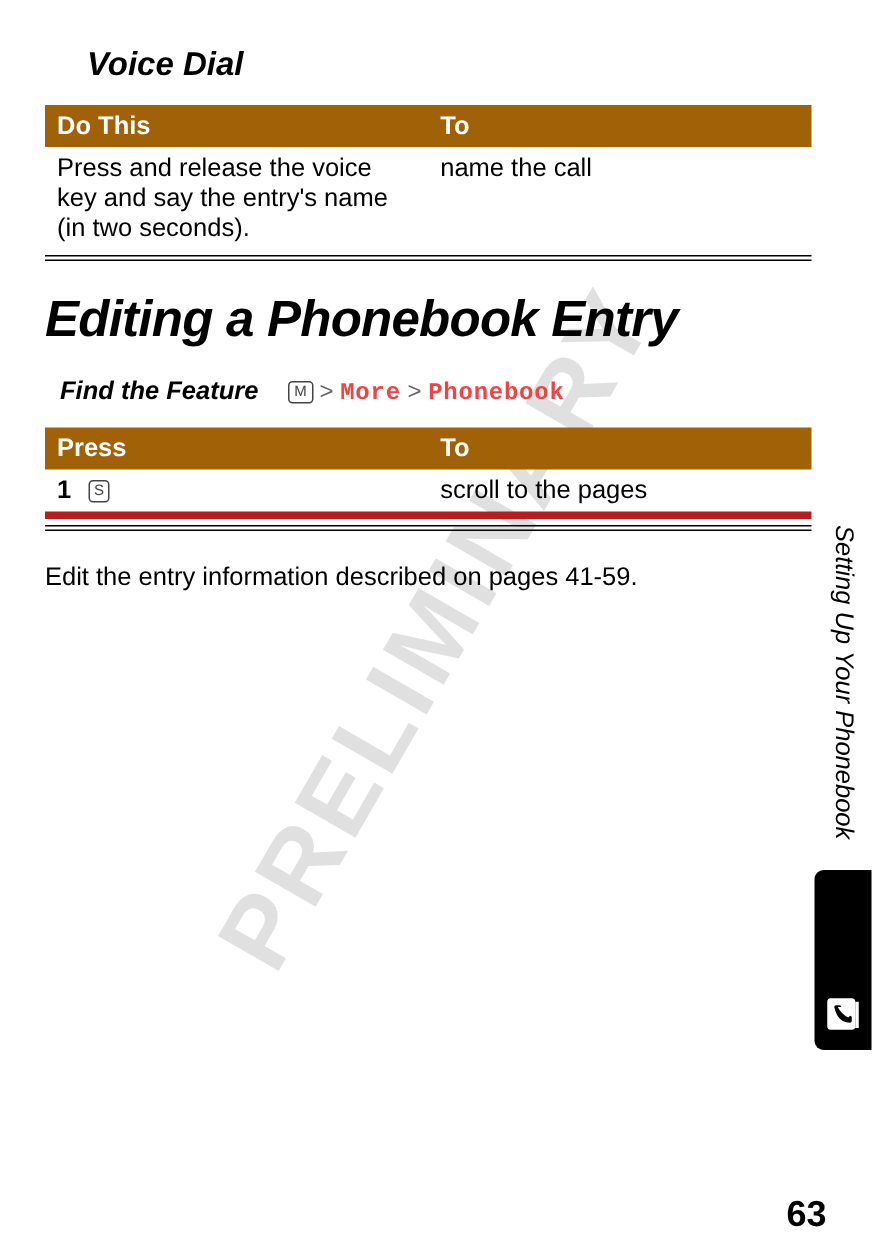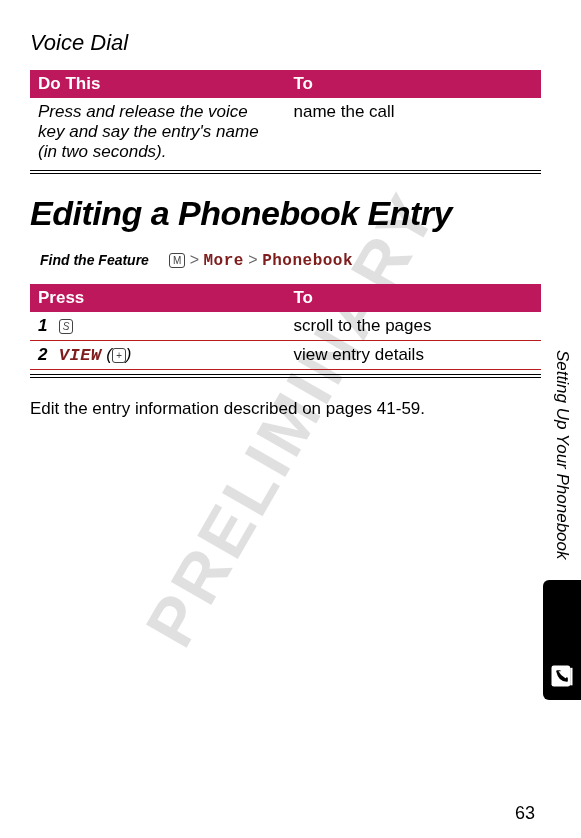--- a/index.html
+++ b/index.html
@@ -14,40 +14,40 @@
     font-weight: bold;
     color: rgba(0,0,0,0.12);
     letter-spacing: 4px;
     pointer-events: none;
     user-select: none;
     z-index: 0;
   }
 
   .content { position: relative; z-index: 1; }
 
-  h3.voice-dial { font-style: italic; font-weight: normal; font-size: 22px; margin-bottom: 14px; }
+  h3.voice-dial { font-style: italic; font-weight: bold; font-size: 22px; margin-bottom: 14px; margin-left: 28px; }
 
   table.instr {
     width: 100%;
     border-collapse: collapse;
     font-size: 17px;
     margin-bottom: 4px;
   }
   table.instr th {
-    background: #be185d;
+    background: #a16207;
     color: #fff;
     text-align: left;
     padding: 4px 8px;
     font-weight: bold;
   }
   table.instr td {
     padding: 4px 8px;
     vertical-align: top;
   }
-  table.instr td:first-child { width: 50%; font-style: italic; }
+  table.instr td:first-child { width: 50%; }
 
   .double-line {
     border-top: 1px solid #000;
     border-bottom: 1px solid #000;
     height: 4px;
     margin-bottom: 20px;
   }
 
   p.body { font-size: 17px; line-height: 1.35; margin-bottom: 16px; }
 
@@ -61,42 +61,42 @@
 
   .find-row {
     display: flex;
     margin-bottom: 14px;
     align-items: baseline;
     gap: 20px;
   }
   .find-label {
     font-style: italic;
     font-weight: 900;
-    font-size: 14px;
+    font-size: 17px;
     flex: 0 0 auto;
     margin-left: 10px;
   }
   .find-path {
     font-size: 16px;
     color: #666;
   }
   .icon-glyph {
     display: inline-block;
     border: 1px solid #444;
     border-radius: 3px;
     font-size: 10px;
     padding: 0 3px;
     vertical-align: middle;
     color: #444;
     line-height: 1.3;
     font-family: sans-serif;
   }
-  .menu-text { font-family: "Courier New", monospace; font-weight: bold; color: #7f1d1d; letter-spacing: 0.5px; }
-
-  .steps-table tr.step td { border-bottom: 1px solid #b91c1c; }
+  .menu-text { font-family: "Courier New", monospace; font-weight: bold; color: #ef4444; letter-spacing: 0.5px; }
+
+  .steps-table tr.step td { border-bottom: 5px solid #b91c1c; }
   .steps-table tr.step:first-child td { border-top: none; }
   .step-num { font-weight: bold; padding-right: 6px; display: inline-block; width: 16px; }
 
   .side-tab {
     position: absolute;
     right: 0;
     top: 330px;
     width: 38px;
     height: 370px;
     display: flex;
@@ -118,23 +118,23 @@
     align-items: flex-end;
     justify-content: center;
     padding-bottom: 10px;
     border-radius: 6px 0 0 6px;
   }
   .side-tab .side-block svg { width: 28px; height: 28px; }
 
   .page-num {
     position: absolute;
     bottom: 14px;
-    right: 46px;
-    font-weight: normal;
-    font-size: 18px;
+    right: 30px;
+    font-weight: bold;
+    font-size: 24px;
   }
 
   .tip-label { font-weight: bold; }
 </style>
 </head>
 <body>
 
 <div class="watermark">PRELIMINARY</div>
 
 <div class="content">
@@ -170,28 +170,20 @@
         <tr>
       <th>Press</th>
       <th>To</th>
     </tr>
     <tr class="step">
       <td>
         <span class="step-num">1</span>
         <span class="icon-glyph">S</span>
       </td>
       <td>scroll to the pages</td>
-    </tr>
-    <tr class="step">
-      <td>
-        <span class="step-num">2</span>
-        <span class="menu-text">VIEW</span>
-        (<span class="icon-glyph">+</span>)
-      </td>
-      <td>view entry details</td>
     </tr>
   </tbody>
     </table>
   <div class="double-line"></div>
 
   <p class="body">Edit the entry information described on pages 41-59.</p>
 
 
 </div>
 

